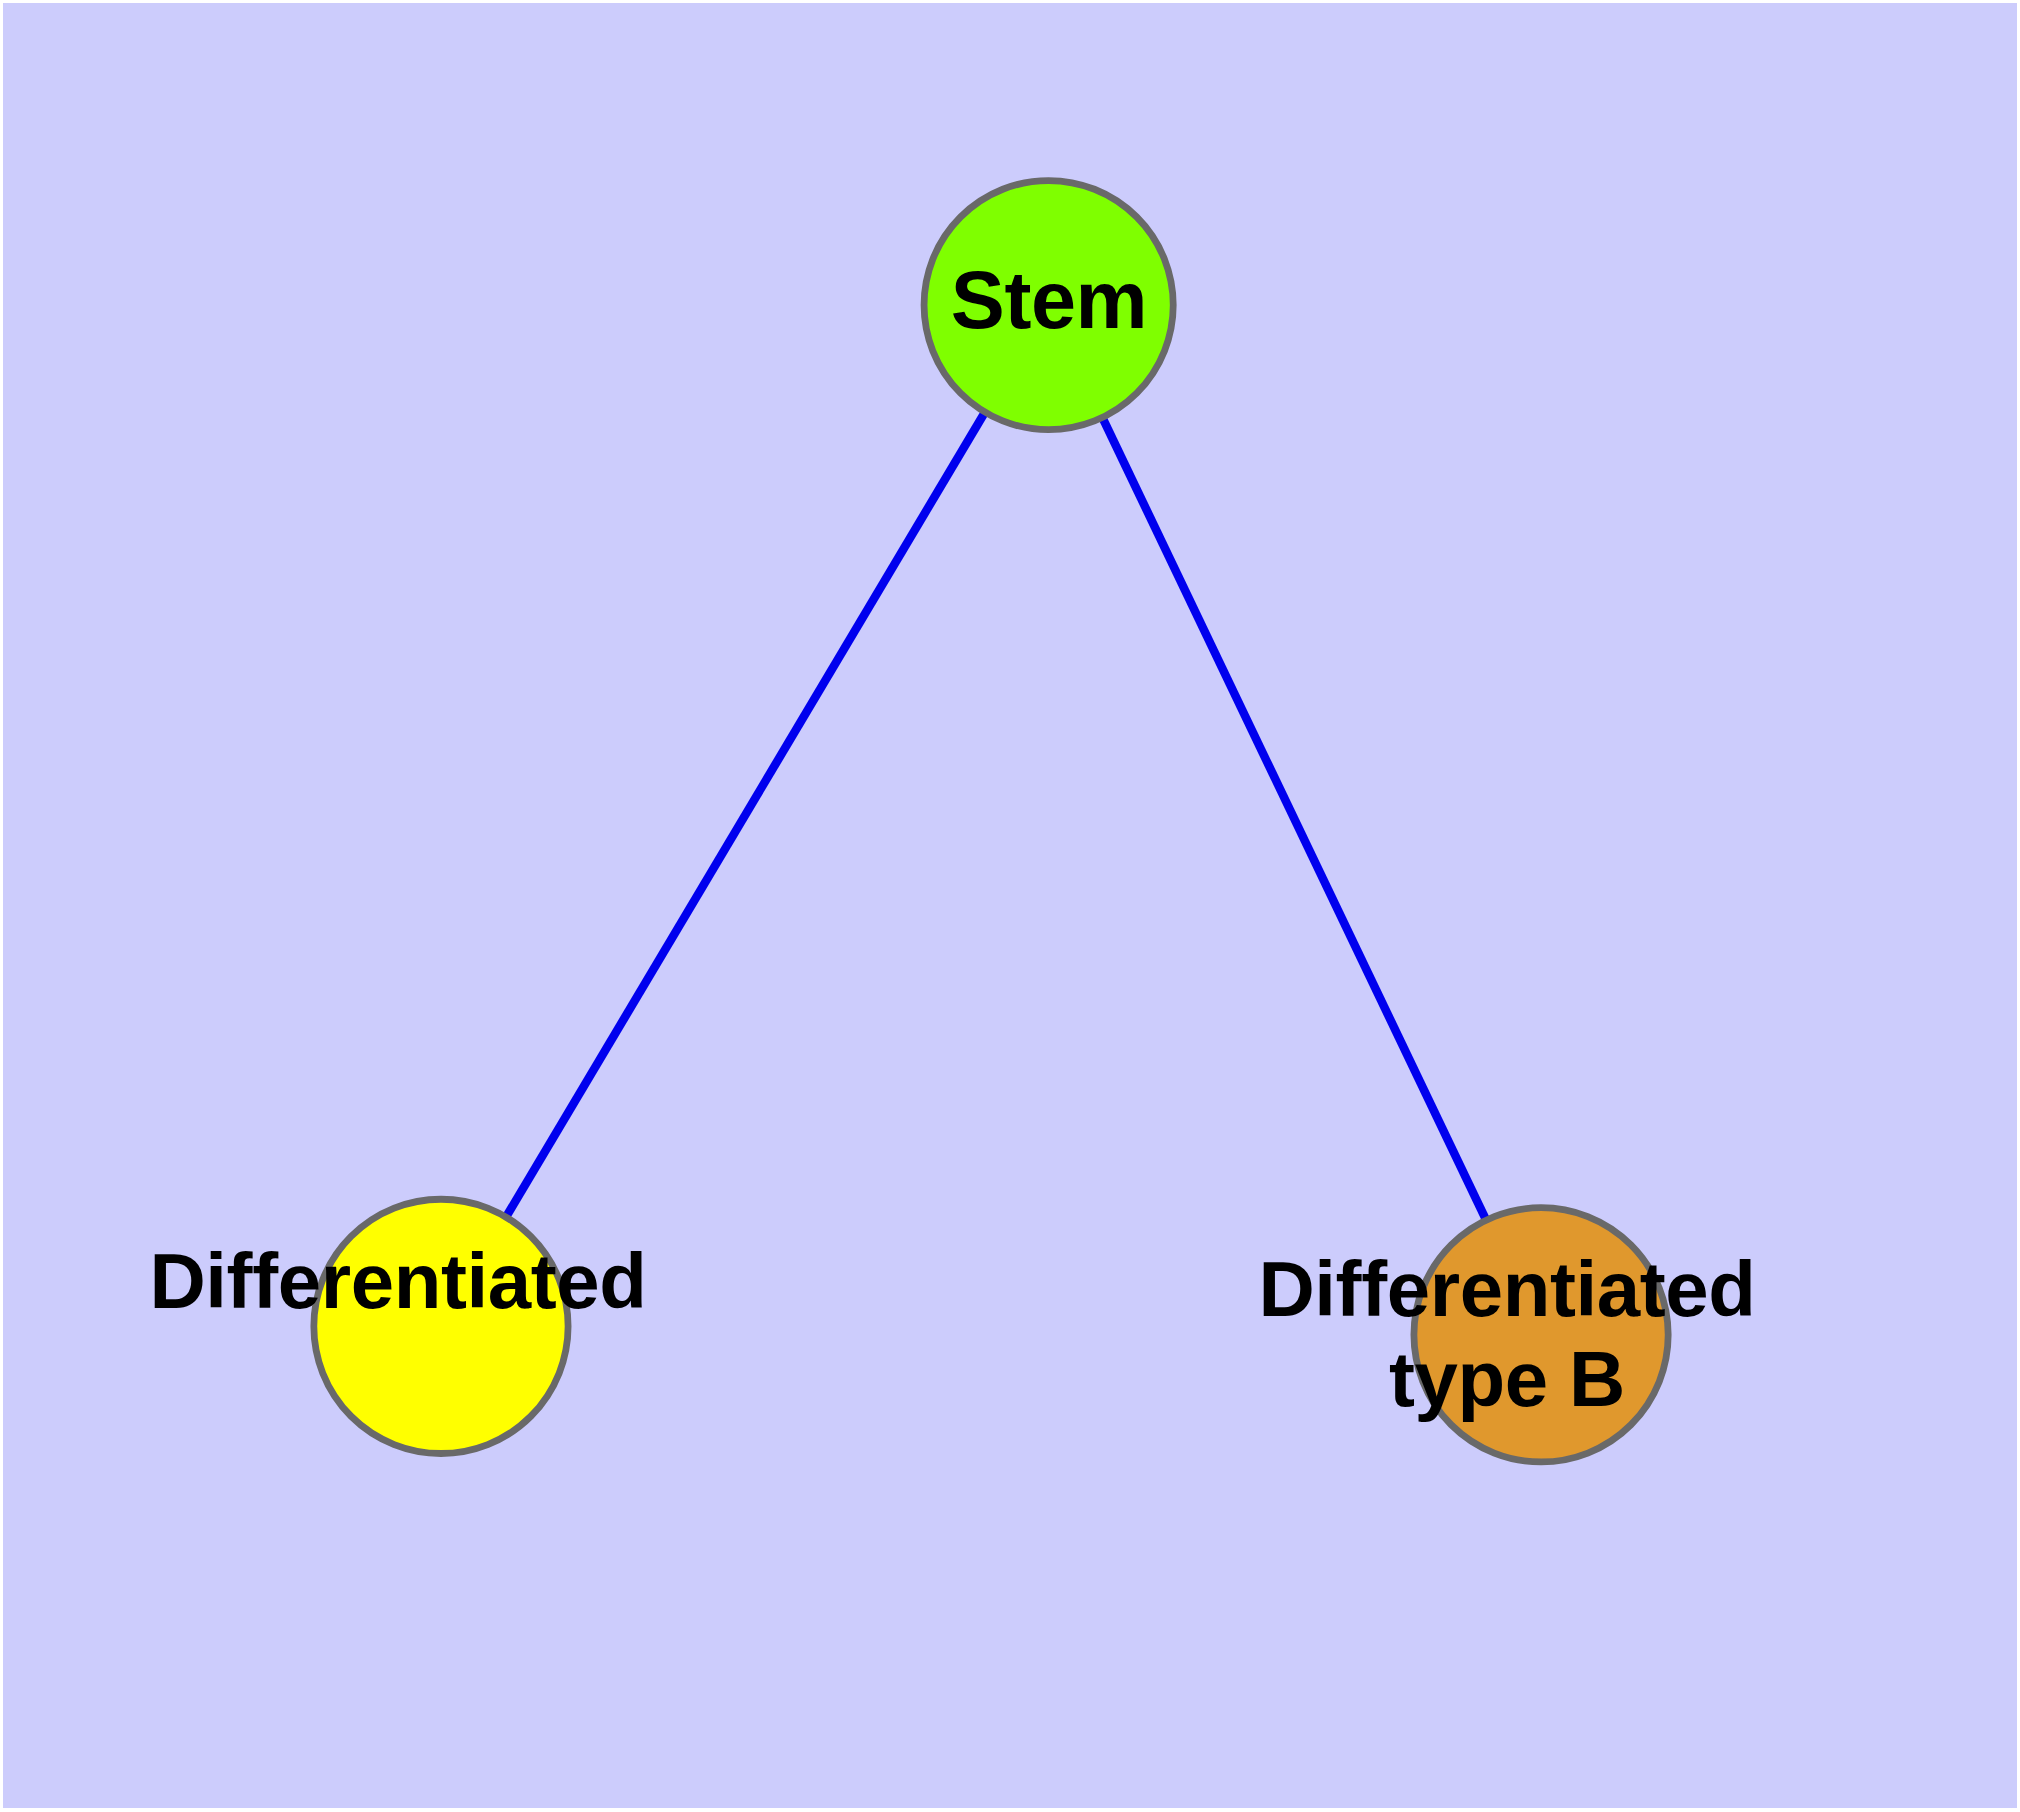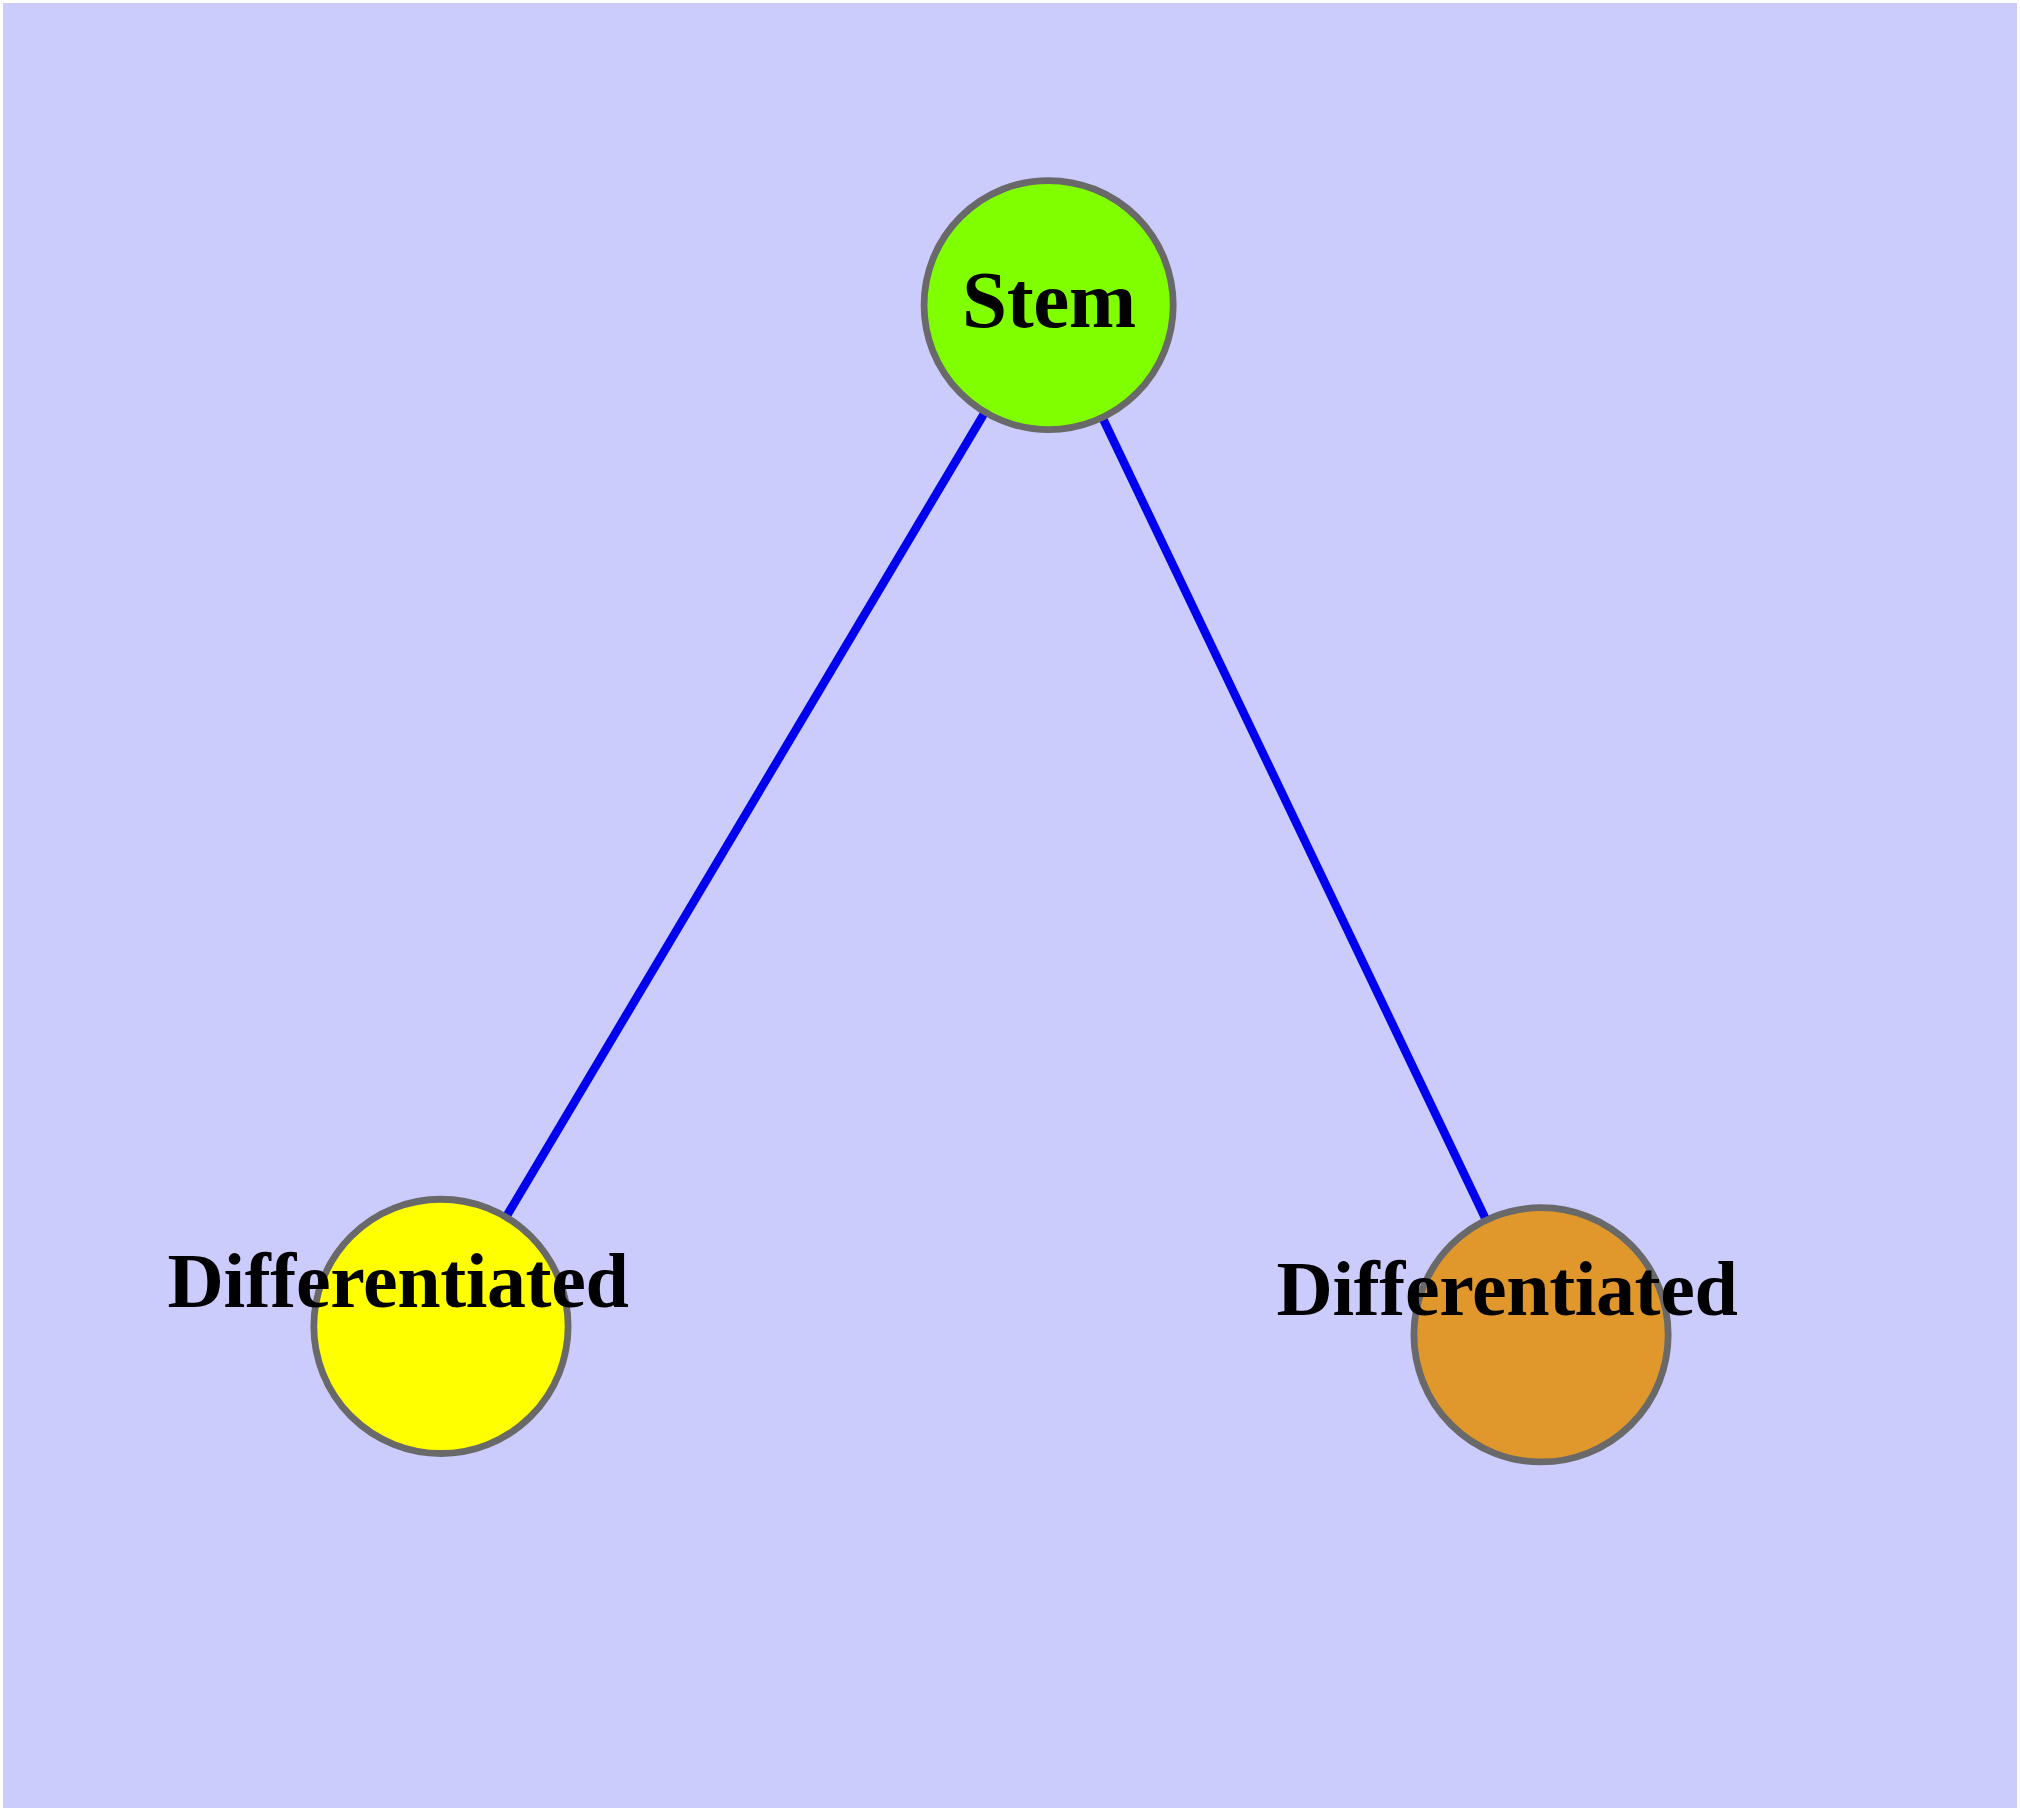--- a/index.html
+++ b/index.html
@@ -7,21 +7,21 @@
     margin: 0;
     padding: 0;
     background: #ffffff;
   }
   #canvas {
     position: relative;
     width: 2021px;
     height: 1812px;
     background: #ffffff;
     overflow: hidden;
-    font-family: Liberation Serif, serif;
+    font-family: Liberation Sans, sans-serif;
   }
   
   #plot-bg {
     position: absolute;
     left: 3.4px;
     top: 3.4px;
     width: 2014px;
     height: 1805px;
     background: #ccccfc;
   }
@@ -68,16 +68,16 @@
       <circle cx="1237" cy="360" r="147" fill="#7fff00" stroke="#696969" stroke-width="8"></circle>
       <circle cx="520" cy="1565" r="150" fill="#ffff00" stroke="#696969" stroke-width="8"></circle>
       <circle cx="1818" cy="1575" r="150" fill="#e0982d" stroke="#696969" stroke-width="8"></circle>
     </g>
   </svg>
 
   <div class="node-label stem" style="left:625px; top:254px; width:848px;">Stem</div>
 
   <div class="node-label leaf" style="left:-68px; top:1236px; width:932px;"><span>Differentiated</span><br></div>
 
-  <div class="node-label leaf" style="left:1041px; top:1244px; width:932px;"><span>Differentiated</span><br></div>
+  <div class="node-label leaf" style="left:1041px; top:1244px; width:932px;"><span>Differentiated</span><br><span>type B</span></div>
 
 </div>
 
 
 </body></html>

